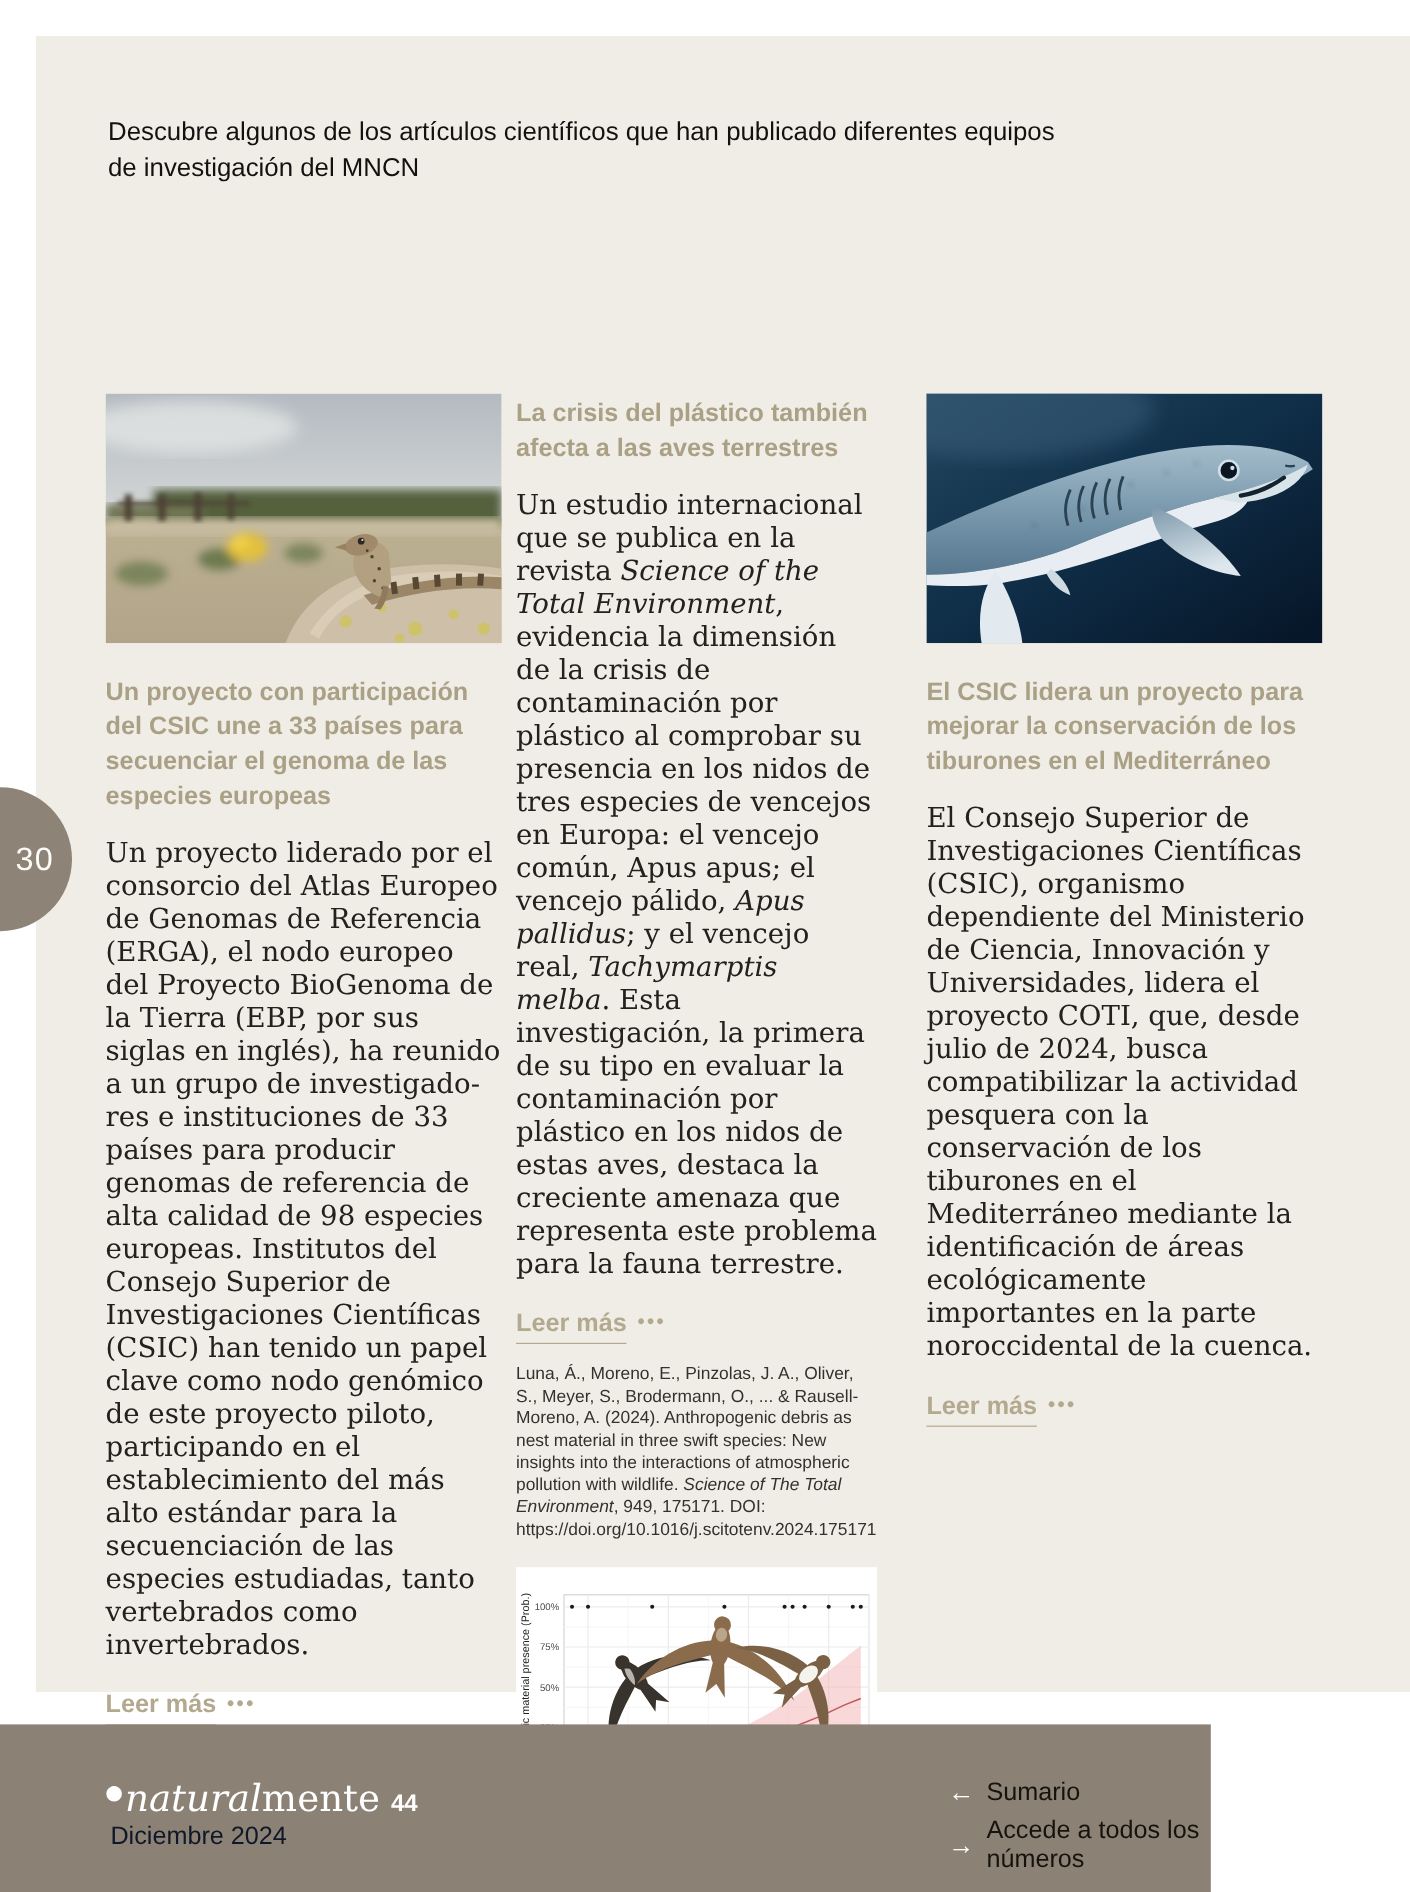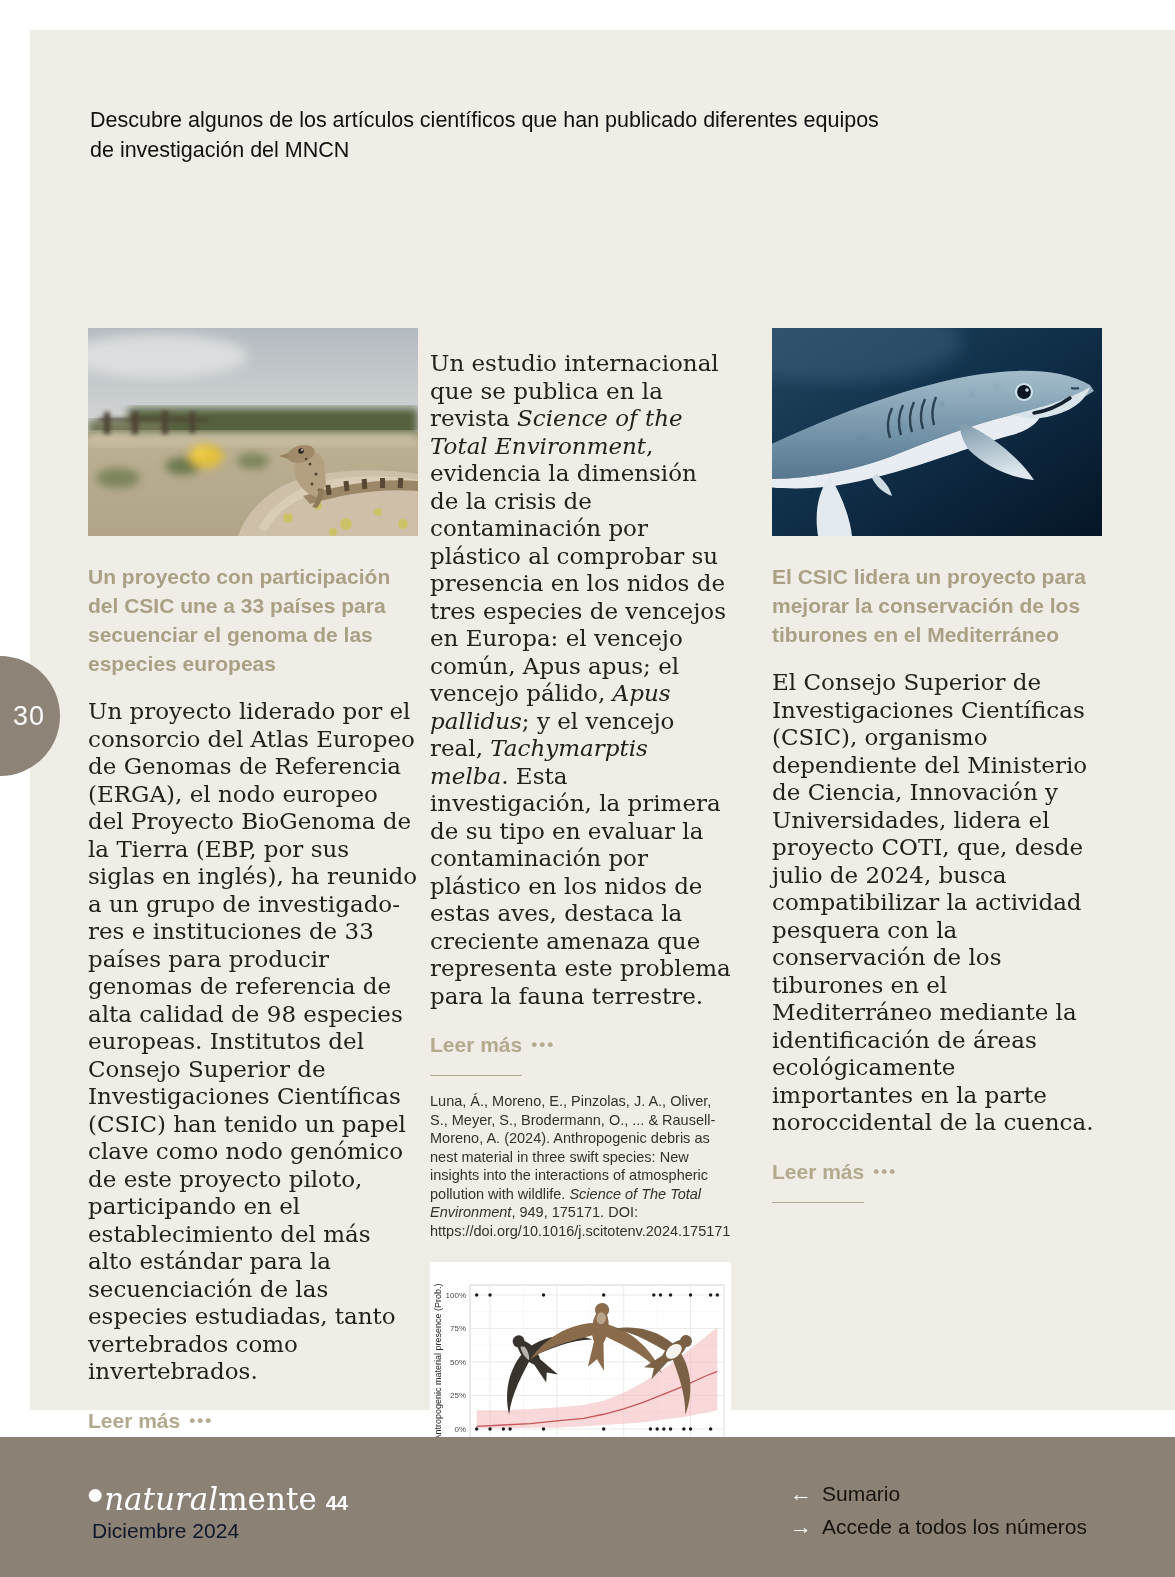--- a/index.html
+++ b/index.html
@@ -10,40 +10,40 @@
   .panel{position:absolute;left:30px;top:30px;width:1145px;height:1380px;background:#f0ede7;}
   .page-circle{
     position:absolute;left:0;top:656px;width:60px;height:120px;background:#8d8376;
     border-radius:0 60px 60px 0;display:flex;align-items:center;
   }
   .page-circle span{color:#fdfcfa;font-size:27px;padding-left:13px;letter-spacing:1px;}
   .title-block{position:absolute;left:90px;top:96px;width:1000px;}
   .main-title{margin:0;font-weight:normal;white-space:nowrap;}
   .title-italic{font-family:"DejaVu Serif",serif;font-style:italic;font-size:78px;color:#17130d;letter-spacing:-1px;}
   .title-light{font-family:"DejaVu Sans",sans-serif;font-weight:300;font-size:72px;color:#c9c2a8;letter-spacing:2px;}
-  .subtitle{margin-top:10px;font-size:21.5px;line-height:1.38;color:#131110;width:790px;}
+  .subtitle{margin-top:0;font-size:21.5px;line-height:1.38;color:#131110;width:790px;}
   .col{position:absolute;top:328px;}
   .col1{left:88px;width:330px;}
   .col2{left:430px;width:301px;top:330px;}
   .col3{left:772px;width:330px;}
   .photo{display:block;width:100%;}
   .brief-heading{
     margin:26px 0 0 0;font-size:21px;line-height:29px;font-weight:bold;color:#a9a085;
   }
   .col2 .brief-heading{margin-top:0;}
   .brief-body{
     margin-top:20px;font-family:"DejaVu Serif",serif;font-size:23px;line-height:27.5px;
     color:#24211d;
   }
   .leer-mas{margin-top:22px;cursor:pointer;color:#b3a98e;font-weight:bold;font-size:21px;}
-  .leer-mas .lbl{display:inline-block;border-bottom:1.5px solid #b3a98e;padding-bottom:18px;}
+  .leer-mas .lbl{display:inline-block;border-bottom:1.5px solid #b3a98e;padding-bottom:4px;}
   .leer-mas .dots{margin-left:9px;font-size:17px;letter-spacing:2px;vertical-align:2px;}
   .citation{margin-top:16px;font-size:14.5px;line-height:18.5px;color:#34312c;}
   .figure{margin-top:22px;width:301px;height:215px;background:#ffffff;}
-  .footer{position:absolute;left:0;top:1437px;width:1175px;height:140px;background:#8b8174;}
+  .footer{position:absolute;left:0;top:1437px;width:1009px;height:140px;background:#8b8174;}
   .logo{position:absolute;left:86px;top:40px;color:#ffffff;white-space:nowrap;}
   .logo .bullet{font-size:30px;vertical-align:6px;}
   .logo .nat{font-family:"DejaVu Serif",serif;font-style:italic;font-size:31px;}
   .logo .mente{font-family:"DejaVu Serif",serif;font-size:31px;}
   .logo .num{font-size:20px;font-weight:bold;margin-left:9px;}
   .footer-date{position:absolute;left:92px;top:82px;font-size:21px;color:#0f172a;}
   .footer-links{position:absolute;left:790px;top:44px;}
   .footer-link{display:flex;align-items:center;margin-bottom:7px;cursor:pointer;}
   .footer-link .arrow{color:#ffffff;font-size:22px;margin-right:10px;}
   .footer-link .link-label{color:#16130f;font-size:21px;}
@@ -138,20 +138,21 @@
     </g>
   </svg>
   <h2 class="brief-heading">Un proyecto con participación del CSIC une a 33 países para secuenciar el genoma de las especies europeas</h2>
   <p class="brief-body">Un proyecto liderado por el consorcio del Atlas Europeo de Genomas de Referencia (ERGA), el nodo europeo del Proyecto BioGenoma de la Tierra (EBP, por sus siglas en inglés), ha reunido a un grupo de investigado­res e instituciones de 33 países para producir genomas de referencia de alta calidad de 98 especies europeas. Institutos del Consejo Superior de Investigaciones Científicas (CSIC) han tenido un papel clave como nodo genómico de este proyecto piloto, participando en el establecimiento del más alto estándar para la secuencia­ción de las especies estudiadas, tanto vertebrados como invertebrados.</p>
   <div class="leer-mas">
     <span class="lbl">Leer más</span><span class="dots">•••</span>
   </div>
 </div>
 
 <div class="col col2">
+  <h2 class="brief-heading">La crisis del plástico también afecta a las aves terrestres</h2>
   <p class="brief-body"><span>Un estudio internacional que se publica en la revista </span><i>Science of  the Total Environment</i><span>, evidencia la dimensión de la crisis de contaminación por plástico al comprobar su presencia en los nidos de tres especies de vencejos en Europa: el vencejo común, Apus apus; el vencejo pálido, </span><i>Apus pallidus</i><span>; y el vencejo real, </span><i>Tachymarptis melba</i><span>. Esta investigación, la primera de su tipo en evaluar la contaminación por plástico en los nidos de estas aves, destaca la creciente amenaza que representa este problema para la fauna terrestre.</span></p>
   <div class="leer-mas">
     <span class="lbl">Leer más</span><span class="dots">•••</span>
   </div>
   <p class="citation"><span>Luna, Á., Moreno, E., Pinzolas, J. A., Oliver, S., Meyer, S., Brodermann, O., ... &amp; Rausell-Moreno, A. (2024). Anthropogenic debris as nest material in three swift species: New insights into the interactions of atmospheric pollution with wildlife. </span><i>Science of The Total Environment</i><span>, 949, 175171. DOI: https://doi.org/10.1016/j.scitotenv.2024.175171</span></p>
   <div class="figure">
     <svg id="chart-svg" width="301" height="215" viewBox="0 0 301 215">
       <g id="grid-layer">
           <rect x="40" y="23" width="254" height="154" fill="#ffffff" stroke="#d4d4d4" stroke-width="1"></rect>
           <line x1="40" x2="294" y1="167" y2="167" stroke="#ebebeb" stroke-width="1"></line>

